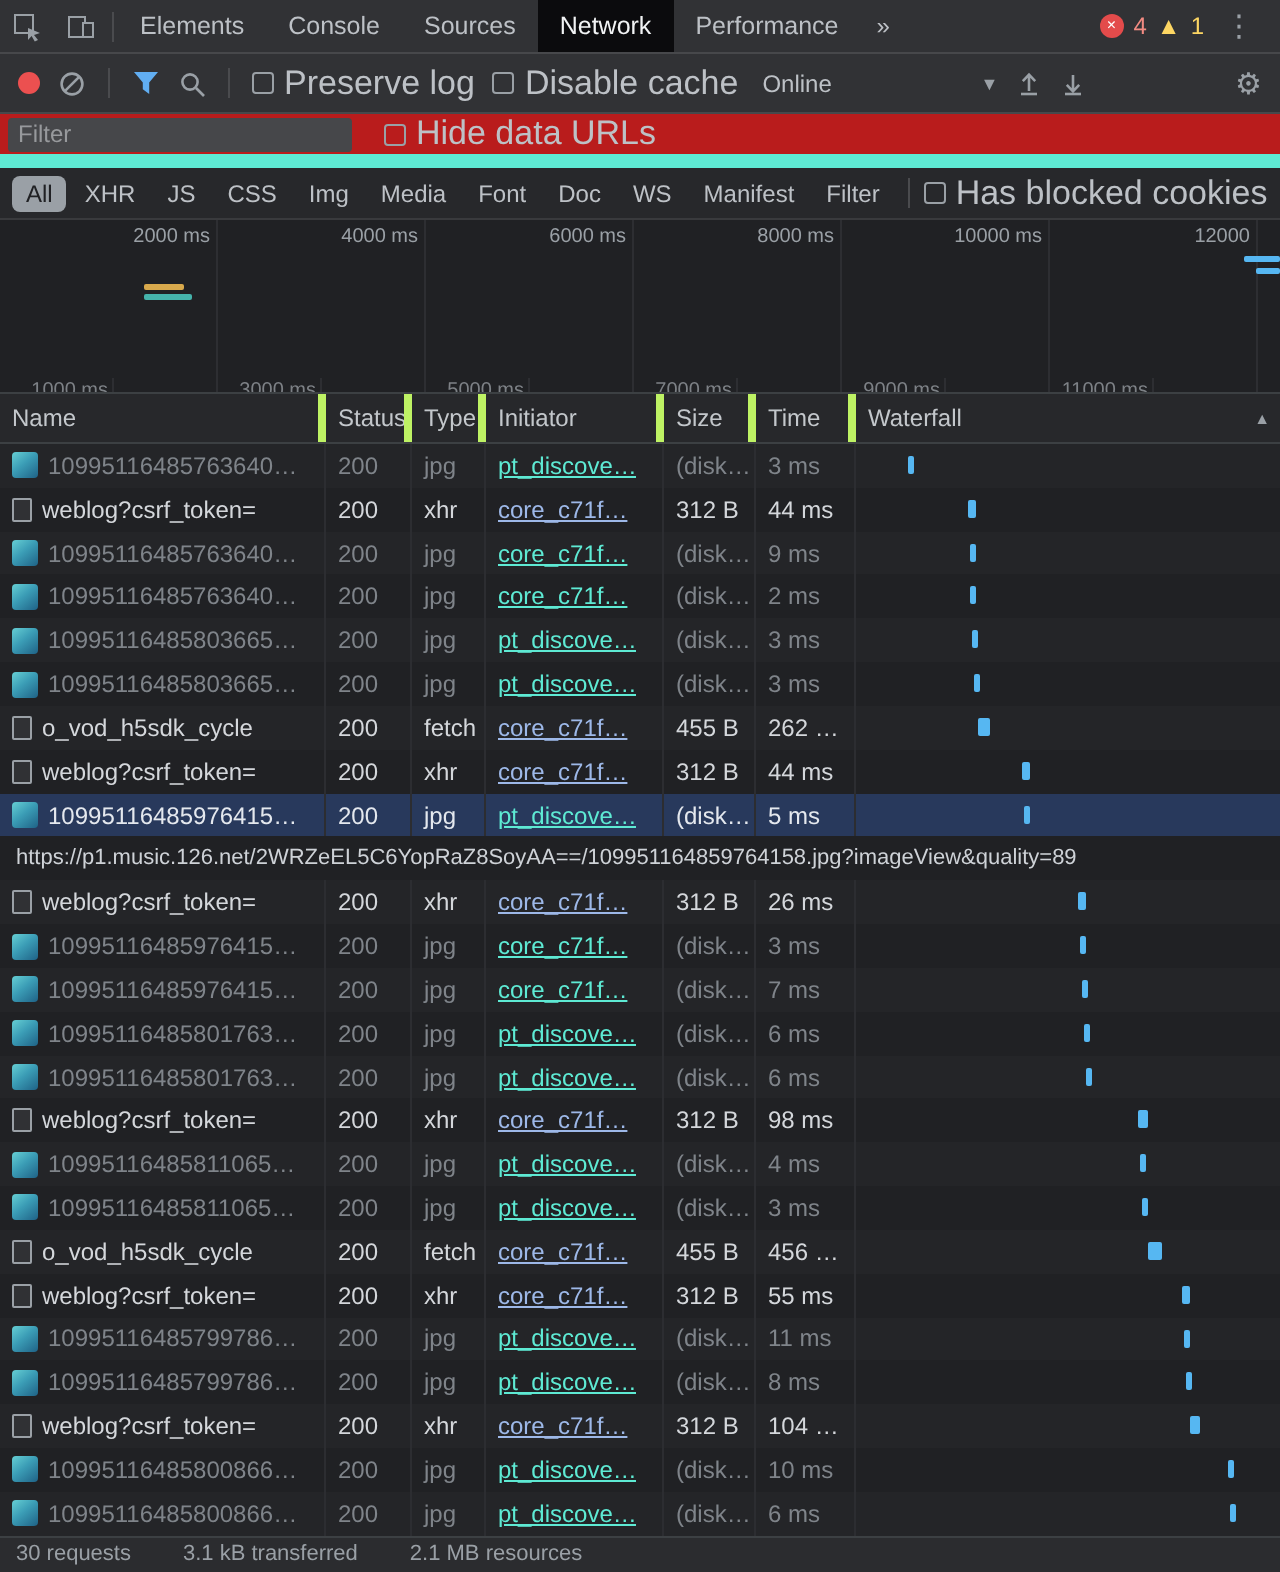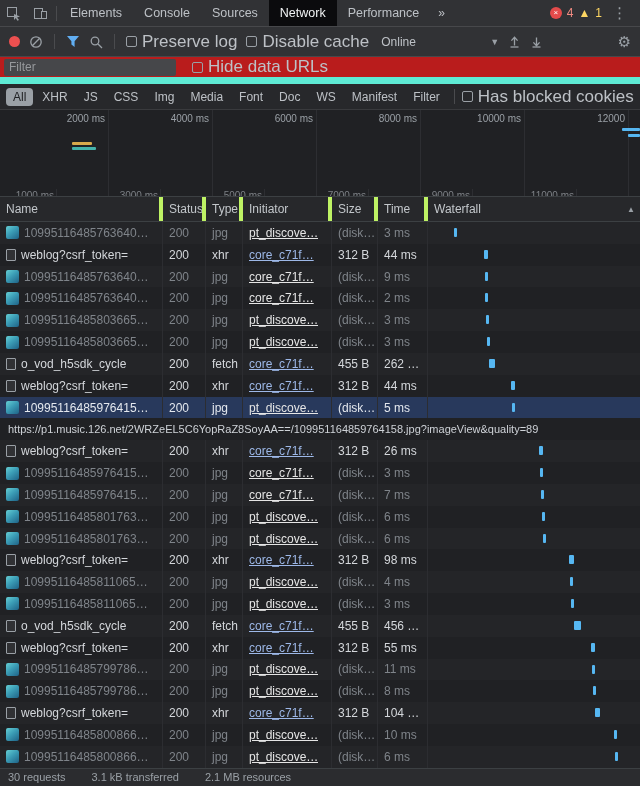--- a/index.html
+++ b/index.html
@@ -79,21 +79,21 @@
   .row.dim { color:#7f848a; }
   .cell { padding:0 5px 0 6px; border-right:1px solid #2c2d31; white-space:nowrap;
     overflow:hidden; display:flex; align-items:center; height:100%; }
   .cell.name { gap:5px; }
   .nm { overflow:hidden; white-space:nowrap; }
   .ic-img { width:13px; height:13px; border-radius:2px; flex:0 0 13px;
     background:linear-gradient(140deg,#66cfd4 0%,#3b9db6 45%,#1f6286 100%); }
   .ic-doc { width:10px; height:12px; flex:0 0 10px; border:1px solid #9aa0a6;
     border-radius:1px; background:#303134; }
   .link { text-decoration:underline; color:#9db8e8; cursor:pointer; overflow:hidden; white-space:nowrap; }
-  .row.dim .link { color:#e5e5e5; }
+  .row.dim .link { color:#5eead4; }
   .wcell { position:relative; border-right:none; }
   .wbar { position:absolute; top:6px; height:9px; border-radius:1px; }
   .rows > div.selected { background:#28395c; color:#e4e8ee; }
   .tooltip-row { height:21.84px; display:flex; align-items:center; padding-left:8px;
     font-size:11px; color:#ced2d7; white-space:nowrap; overflow:hidden; }
 
   
   .statusbar { flex:0 0 18px; background:#2b2c2f; border-top:1px solid #3c4043;
     display:flex; gap:26px; padding:2px 8px 0; font-size:11px; color:#9aa0a6; overflow:hidden; }
   svg { display:block; }

